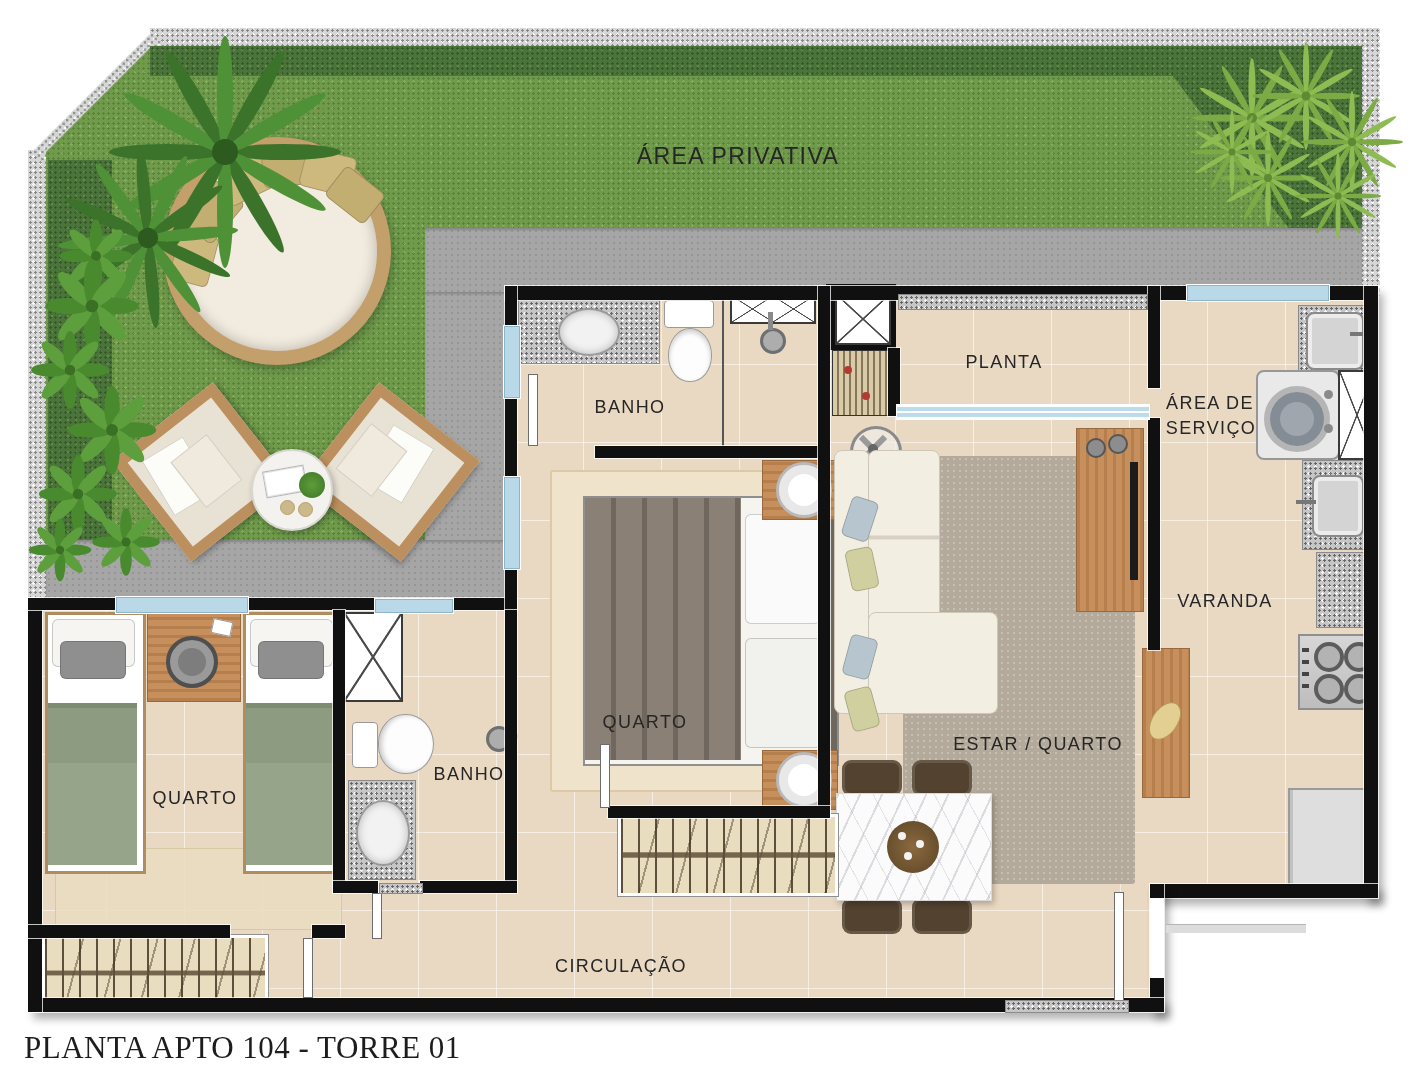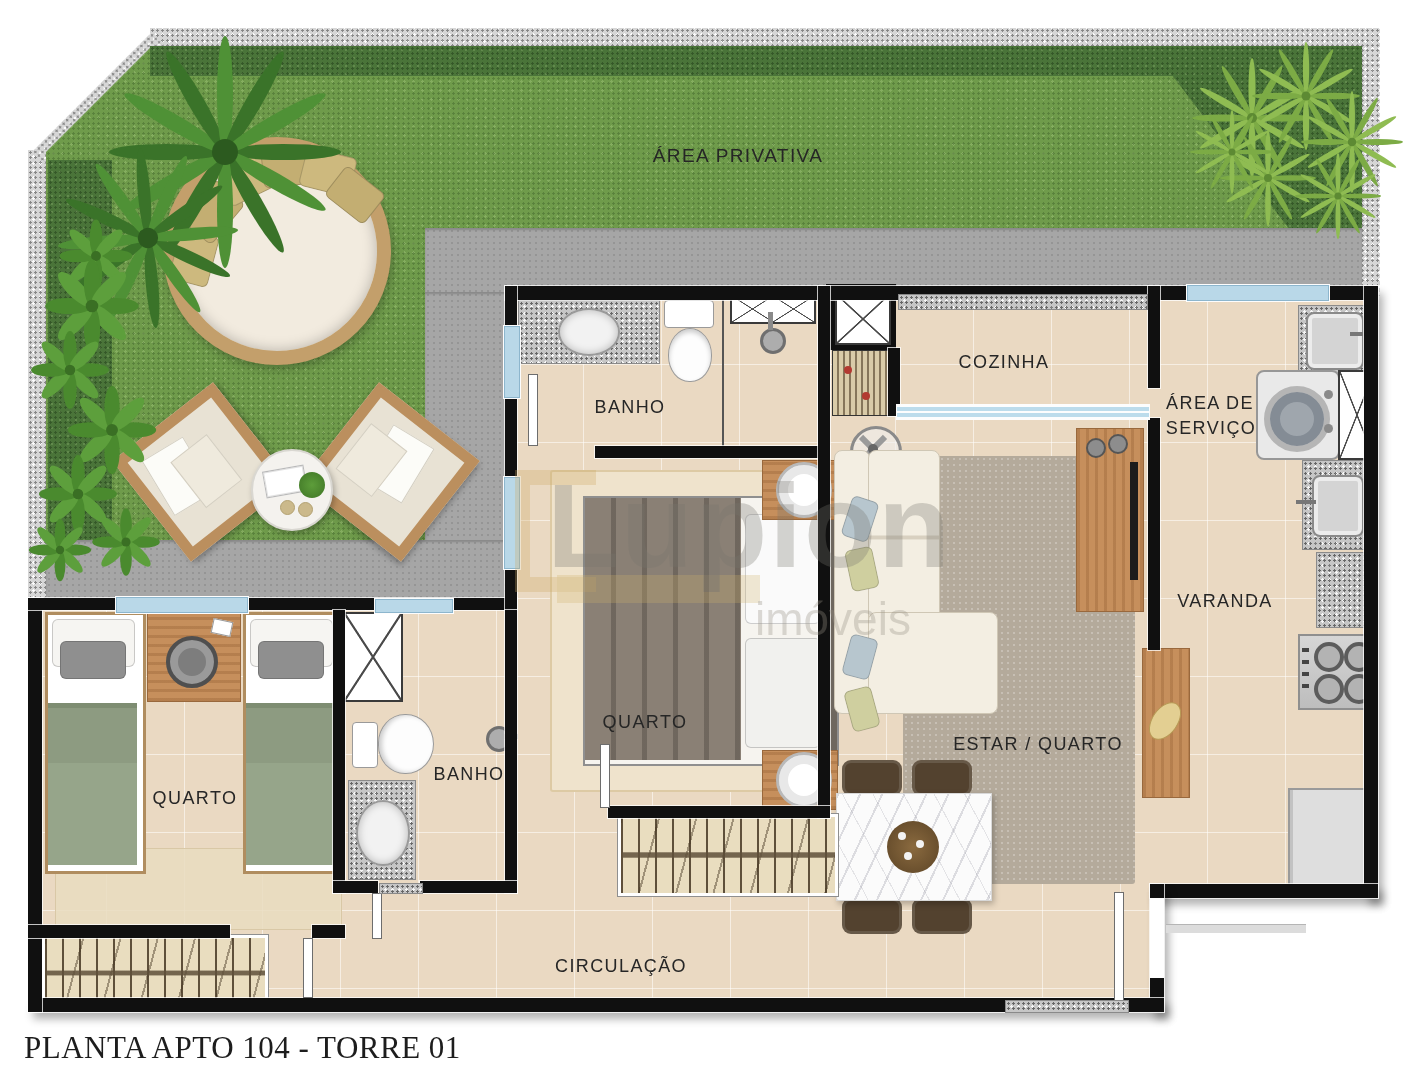--- a/index.html
+++ b/index.html
@@ -316,33 +316,27 @@
   <div class="abs door" style="left:528px;top:374px;width:8px;height:70px;"></div>
   <div class="abs door" style="left:600px;top:744px;width:8px;height:62px;"></div>
   <div class="abs door" style="left:372px;top:893px;width:8px;height:44px;"></div>
   <div class="abs door" style="left:303px;top:938px;width:8px;height:58px;"></div>
   <div class="abs door" style="left:1150px;top:898px;width:14px;height:80px;border:none;"></div>
   <div class="abs door" style="left:1114px;top:892px;width:8px;height:110px;"></div>
   <div class="abs granite" style="left:1005px;top:1000px;width:122px;height:11px;"></div>
   <div class="abs granite" style="left:379px;top:883px;width:42px;height:9px;"></div>
   <div class="abs" style="left:1166px;top:924px;width:140px;height:8px;background:#dcdcdc;border-top:1px solid #b5b5b5;"></div>
 
-  <div class="lbl" style="left:738px;top:156px;font-size:19px;">ÁREA PRIVATIVA</div>
+  <div class="lbl" style="left:738px;top:156px;font-size:23px;">ÁREA PRIVATIVA</div>
   <div class="lbl" style="left:630px;top:407px;">BANHO</div>
-  <div class="lbl" style="left:1004px;top:362px;">COZINHA</div>
+  <div class="lbl" style="left:1004px;top:362px;">PLANTA</div>
   <div class="lbl" style="left:1210px;top:403px;">ÁREA DE</div>
   <div class="lbl" style="left:1211px;top:428px;">SERVIÇO</div>
   <div class="lbl" style="left:1225px;top:601px;">VARANDA</div>
   <div class="lbl" style="left:645px;top:722px;">QUARTO</div>
   <div class="lbl" style="left:195px;top:798px;">QUARTO</div>
   <div class="lbl" style="left:469px;top:774px;">BANHO</div>
   <div class="lbl" style="left:1038px;top:744px;">ESTAR / QUARTO</div>
   <div class="lbl" style="left:621px;top:966px;">CIRCULAÇÃO</div>
 
-  <div class="wm" style="left:505px;top:450px;width:440px;height:220px;">
-    <div class="abs" style="left:10px;top:20px;width:66px;height:92px;border:15px solid rgba(205,170,100,.55);border-right:none;"></div>
-    <div class="abs" style="left:52px;top:125px;width:203px;height:28px;background:rgba(205,175,105,.5);"></div>
-    <div class="abs" style="left:42px;top:8px;font-size:118px;font-weight:bold;letter-spacing:2px;color:rgba(118,116,110,.55);">Lupion</div>
-    <div class="abs" style="left:250px;top:142px;font-size:46px;color:rgba(150,143,132,.6);">imóveis</div>
-  </div>
 
   <div class="title" style="left:24px;top:1030px;">PLANTA APTO 104 - TORRE 01</div>
 </div>
 
 </body></html>

